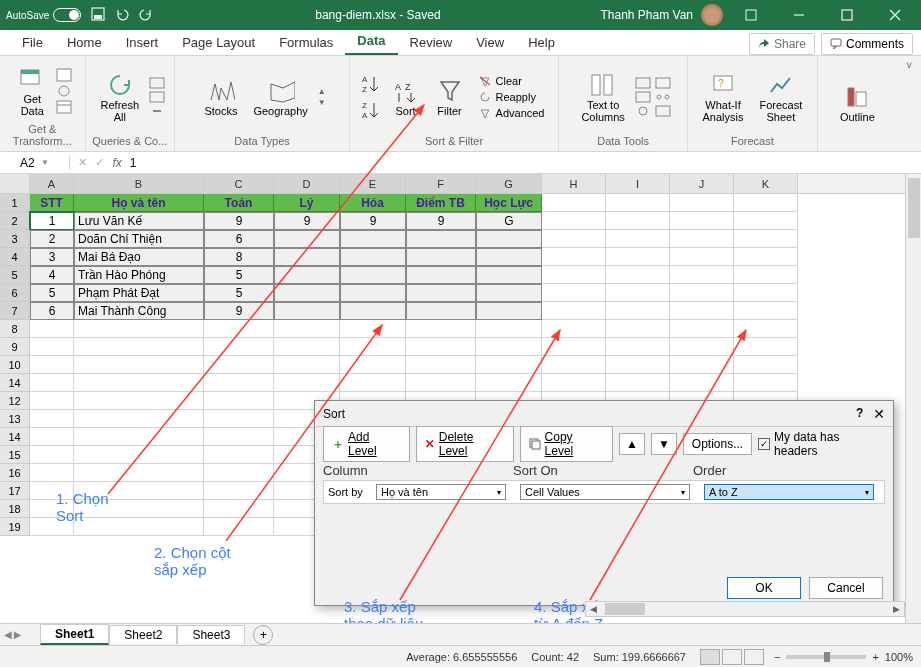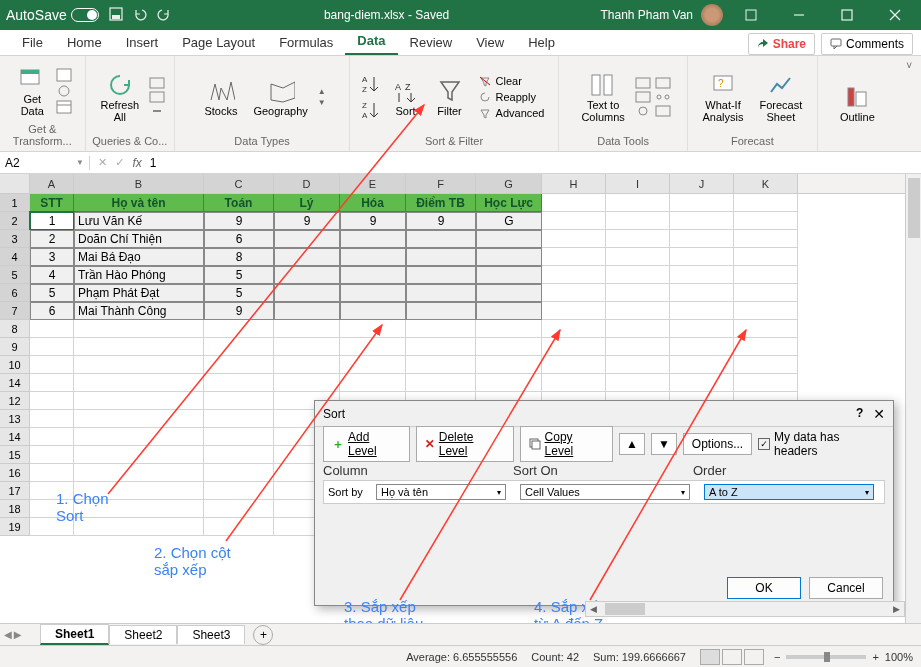--- a/index.html
+++ b/index.html
@@ -1,66 +1,66 @@
 <!DOCTYPE html>
 <html><head>
 <meta charset="utf-8">
 <style>
 * { box-sizing: border-box; margin: 0; padding: 0; font-family: "Segoe UI", Arial, sans-serif; }
 body { background: #fff; width: 921px; height: 667px; overflow: hidden; position: relative; font-size: 12px; }
 
 
 .titlebar { height: 30px; background: #217346; color: #fff; display: flex; align-items: center; padding: 0 6px; }
-.autosave { display: flex; align-items: center; gap: 4px; font-size: 14px; }
+.autosave { display: flex; align-items: center; gap: 4px; font-size: 10px; }
 .autosave-toggle { width: 28px; height: 14px; border: 1px solid #fff; border-radius: 7px; position: relative; }
 .autosave-toggle::after { content: ""; position: absolute; right: 1px; top: 1px; width: 10px; height: 10px; border-radius: 50%; background: #fff; }
 .qat { display: flex; gap: 8px; margin-left: 10px; align-items: center; }
 .qat-icon { width: 16px; height: 16px; opacity: 0.9; }
 .title-center { flex: 1; text-align: center; font-size: 12px; }
 .title-right { display: flex; align-items: center; gap: 8px; }
 .avatar { width: 22px; height: 22px; border-radius: 50%; background: radial-gradient(circle, #c97 40%, #864 100%); }
 .winbtn { width: 40px; height: 30px; display: flex; align-items: center; justify-content: center; opacity: 0.9; }
 
 
 .tabs { height: 26px; background: #fff; border-bottom: 1px solid #d4d4d4; display: flex; align-items: flex-end; padding-left: 10px; }
 .tab { padding: 5px 12px; font-size: 13px; color: #333; cursor: pointer; }
 .tab.active { border-bottom: 2px solid #217346; color: #217346; font-weight: 600; }
 .tabs-right { margin-left: auto; display: flex; gap: 6px; align-items: center; padding-right: 8px; }
 .share-btn, .comments-btn { border: 1px solid #ccc; padding: 3px 8px; border-radius: 2px; font-size: 12px; display: flex; align-items: center; gap: 4px; }
-.share-btn { color: #ef4444; font-weight: bold; }
+.share-btn { color: #737373; }
 
 
 .ribbon { height: 96px; background: #f3f2f1; border-bottom: 1px solid #d4d4d4; display: flex; }
 .group { border-right: 1px solid #e1dfdd; display: flex; flex-direction: column; padding: 2px 4px; }
 .group-body { flex: 1; display: flex; align-items: center; justify-content: center; gap: 4px; }
 .group-label { font-size: 11px; text-align: center; color: #666; padding-bottom: 2px; }
 .rbtn { display: flex; flex-direction: column; align-items: center; justify-content: center; padding: 2px 6px; font-size: 11px; text-align: center; cursor: pointer; }
 .rbtn-icon { width: 28px; height: 28px; display: flex; align-items: center; justify-content: center; }
 .rbtn-small { display: flex; align-items: center; gap: 4px; font-size: 11px; padding: 1px 4px; cursor: pointer; }
 .col-stack { display: flex; flex-direction: column; gap: 2px; }
 
 
 .formula-row { height: 22px; border-bottom: 1px solid #d4d4d4; display: flex; align-items: center; }
-.name-box { width: 90px; border-right: 1px solid #d4d4d4; padding: 0 5px; font-size: 12px; display: flex; align-items: center; justify-content: space-between; }
+.name-box { width: 70px; border-right: 1px solid #d4d4d4; padding: 0 20px; font-size: 12px; display: flex; align-items: center; justify-content: space-between; }
 .fx-area { display: flex; align-items: center; gap: 8px; padding: 0 8px; flex:1; }
 .fx-symbol { font-style: italic; color: #666; }
 .fx-input { border: none; outline: none; font-size: 12px; flex:1; }
 
 
 .grid-area { position: relative; height: 467px; overflow: hidden; background: #fff; }
 .col-headers { display: flex; height: 20px; background: #f3f2f1; border-bottom: 1px solid #ccc; }
 .corner { width: 30px; border-right: 1px solid #ccc; background: #e6e6e6; }
 .col-h { border-right: 1px solid #ccc; text-align: center; font-size: 11px; color: #333; display: flex; align-items: center; justify-content: center; background: #e6e6e6; }
 .col-h.sel { background: #d4d4d4; }
 .rows { position: relative; }
 .row { display: flex; height: 18px; }
 .row-h { width: 30px; border-right: 1px solid #ccc; border-bottom: 1px solid #ccc; background: #e6e6e6; text-align: center; font-size: 11px; display: flex; align-items: center; justify-content: center; }
 .row-h.sel { background: #d4d4d4; }
 .cell { border-right: 1px solid #d4d4d4; border-bottom: 1px solid #d4d4d4; padding: 0 3px; font-size: 12px; display: flex; align-items: center; overflow: hidden; }
-.hdr-cell { background: #5FBB4C; color: #14532d; font-weight: bold; border-right: 1px solid #448833; border-bottom: 1px solid #448833; justify-content: center; }
+.hdr-cell { background: #5FBB4C; color: #4c1d95; font-weight: bold; border-right: 1px solid #448833; border-bottom: 1px solid #448833; justify-content: center; }
 .data-cell { background: #f0f0f0; border: 1px solid #888; }
 .active-cell { outline: 2px solid #217346; outline-offset: -1px; background: #fff !important; }
 
 
 .cA { width: 44px; } .cB { width: 130px; } .cC { width: 70px; } .cD { width: 66px; }
 .cE { width: 66px; } .cF { width: 70px; } .cG { width: 66px; } .cH,.cI,.cJ,.cK { width: 64px; }
 
 
 .dialog-overlay { position: absolute; left: 314px; top: 226px; width: 580px; height: 206px; background: #f0f0f0; border: 1px solid #888; box-shadow: 3px 3px 10px rgba(0,0,0,0.3); }
 .dlg-title { height: 26px; display: flex; align-items: center; padding: 0 8px; border-bottom: 1px solid #ccc; font-size: 12px; }

